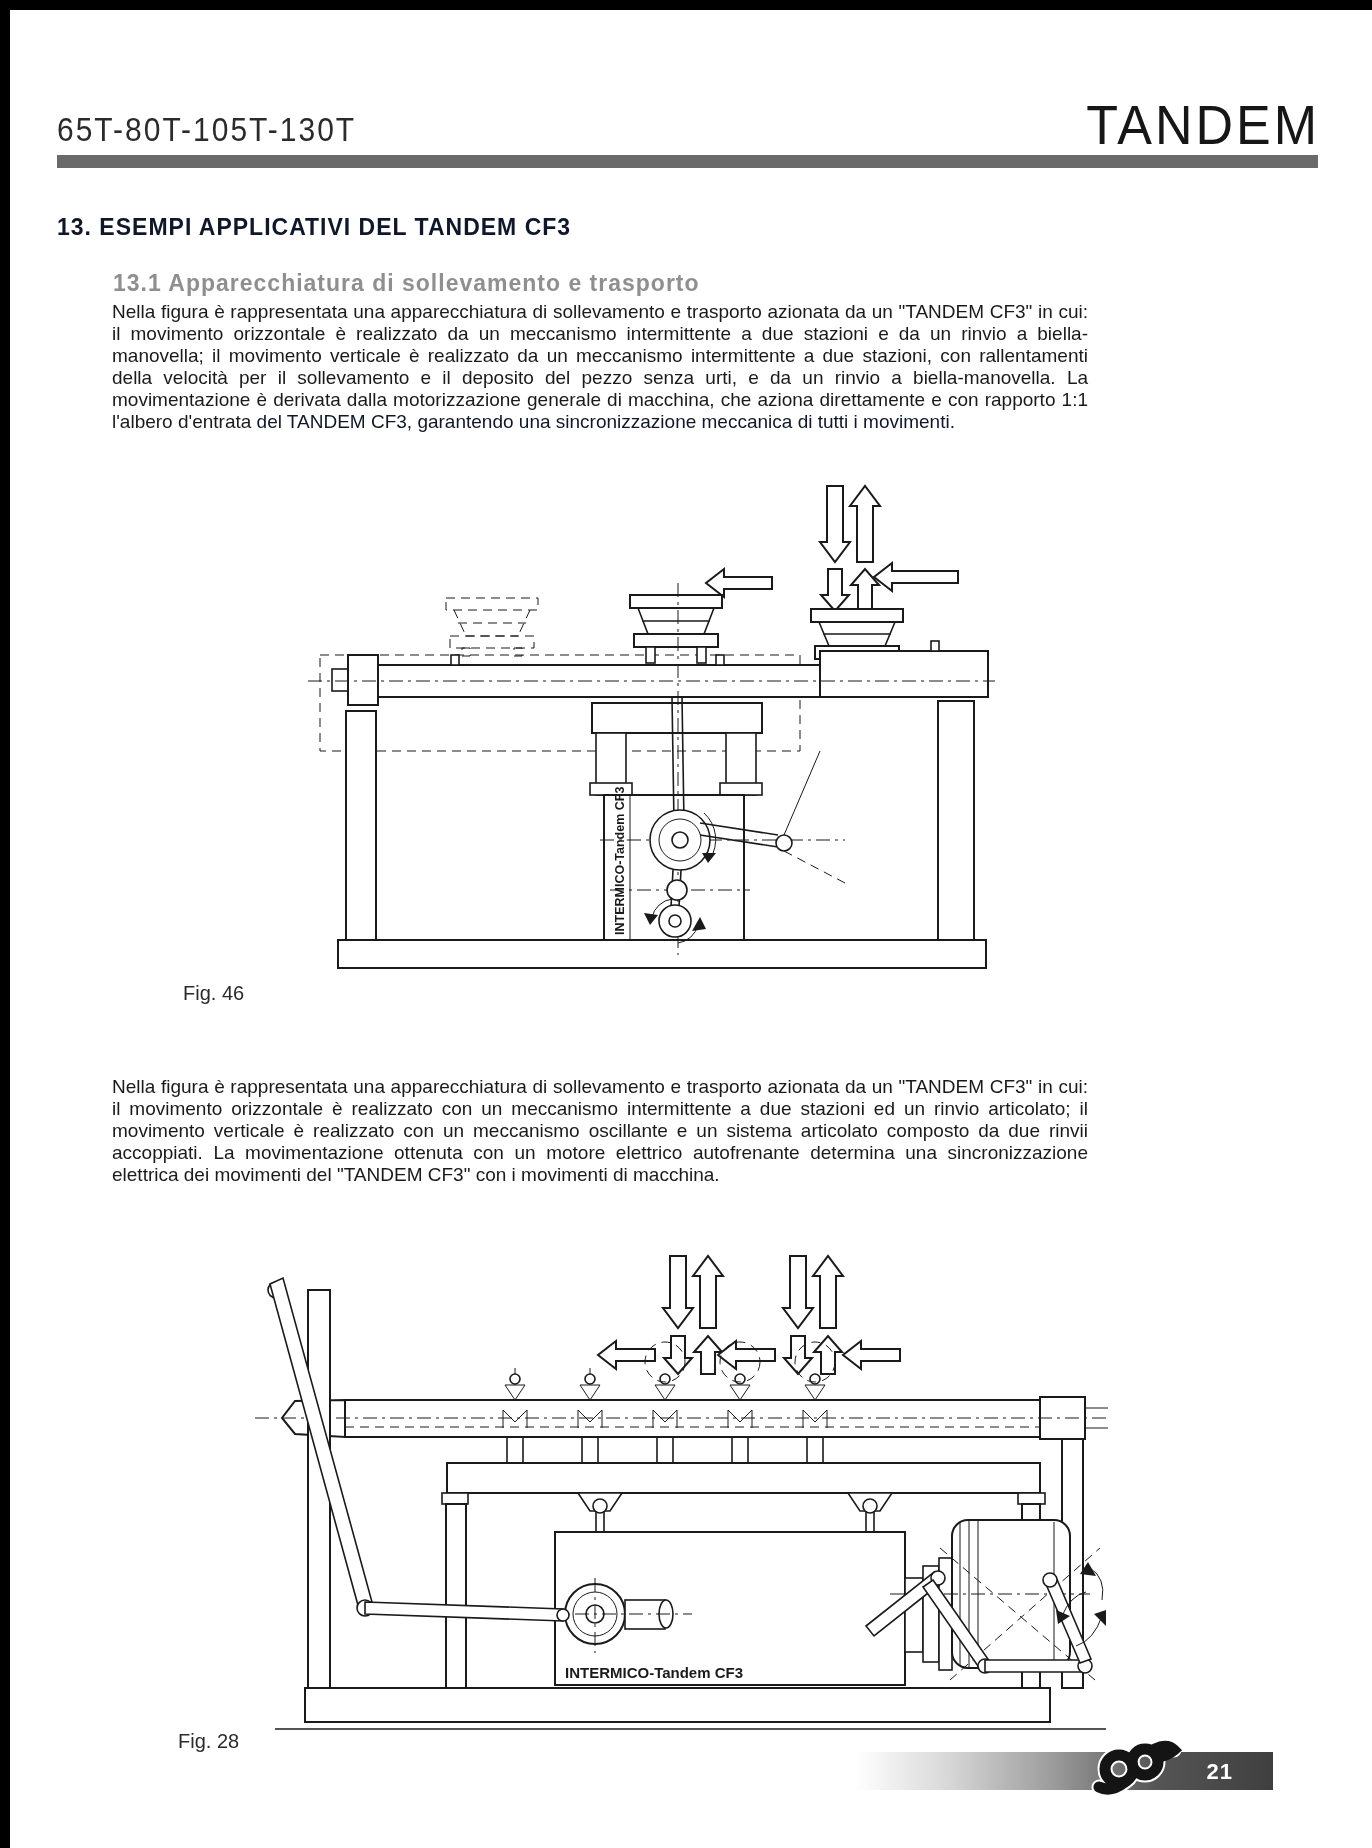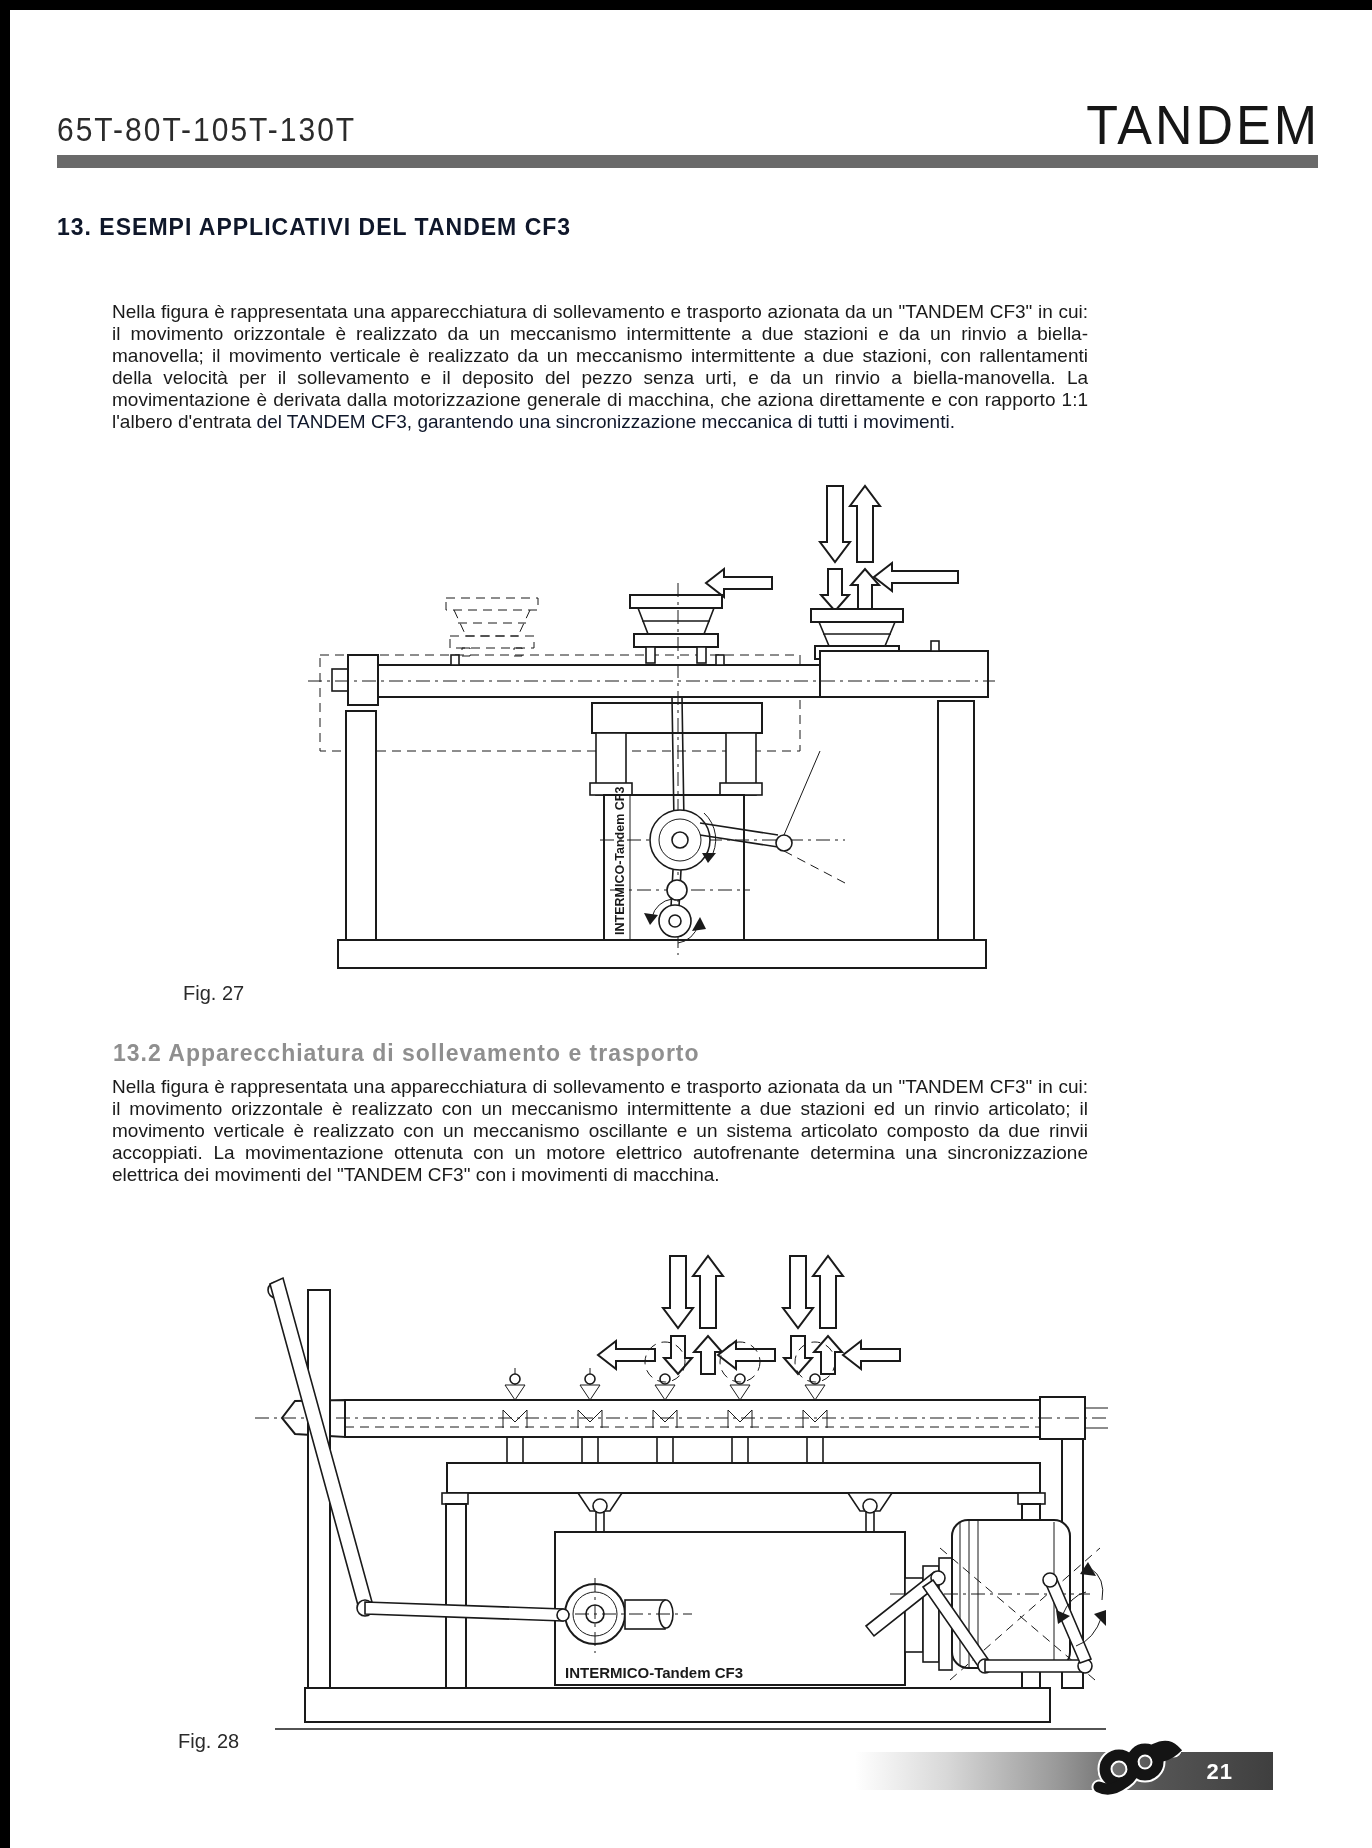--- a/index.html
+++ b/index.html
@@ -45,20 +45,21 @@
 
   <div class="abs edge-top"></div>
   <div class="abs edge-left"></div>
 
   <div class="abs models">65T-80T-105T-130T</div>
   <div class="abs brand">TANDEM</div>
   <div class="abs rule"></div>
 
   <div class="abs h-main">13. ESEMPI APPLICATIVI DEL TANDEM CF3</div>
 
+  <div class="abs h-sub h-sub1">13.1 Apparecchiatura di sollevamento e trasporto</div>
   <div class="abs body-text bt1">
     <span>Nella figura è rappresentata una apparecchiatura di sollevamento e trasporto azionata da un "TANDEM CF3" in cui: il movimento orizzontale è realizzato da un meccanismo intermittente a due stazioni e da un rinvio a biella-manovella; il movimento verticale è realizzato da un meccanismo intermittente a due stazioni, con rallentamenti della velocità per il sollevamento e il deposito del pezzo senza urti, e da un rinvio a biella-manovella.</span>
     <span>La movimentazione è derivata dalla motorizzazione generale di macchina, che aziona direttamente e con rapporto 1:1 l'albero d'entrata</span><span class="light"> del TANDEM CF3, garantendo una sincronizzazione meccanica di tutti i movimenti.</span>
   </div>
 
   <svg class="abs figure" style="left:300px;top:483px;" width="700" height="500" viewBox="0 0 700 500">
     <g>
       <polygon class="arrow" points="527,3 543,3 543,59 550,59 535,79 520,59 527,59"></polygon>
       <polygon class="arrow" points="557,79 573,79 573,23 580,23 565,3 550,23 557,23"></polygon>
       <polygon class="arrow" points="528,86 542,86 542,112 549,112 535,128 521,112 528,112"></polygon>
@@ -137,23 +138,22 @@
       <path class="ln" d="M373,387 L371,424 M381,387 L379,424"></path>
       <circle class="wh" cx="377" cy="407" r="10"></circle>
       <circle class="wh" cx="375" cy="438" r="16"></circle>
       <circle class="wh" cx="375" cy="438" r="6"></circle>
       <path class="thin" d="M352,434 A24,24 0 0 1 372,416"></path>
       <polygon fill="#1a1a1a" points="350,442 344,430 358,432"></polygon>
       <path class="thin" d="M398,442 A24,24 0 0 1 378,460"></path>
       <polygon fill="#1a1a1a" points="400,434 406,446 392,448"></polygon>
     </g>
   </svg>
-  <div class="abs fig-caption cap27">Fig. 27</div>
-
-  <div class="abs h-sub h-sub2">13.2 Apparecchiatura di sollevamento e trasporto</div>
+  <div class="abs fig-caption cap27">Fig. 46</div>
+
   <div class="abs body-text bt2">
     <span>Nella figura è rappresentata una apparecchiatura di sollevamento e trasporto azionata da un "TANDEM CF3" in cui: il movimento orizzontale è realizzato con un meccanismo intermittente a due stazioni ed un rinvio articolato; il movimento verticale è realizzato con un meccanismo oscillante e un sistema articolato composto da due rinvii accoppiati.</span>
     <span>La movimentazione ottenuta con un motore elettrico autofrenante determina una sincronizzazione elettrica dei movimenti del "TANDEM CF3" con i movimenti di macchina.</span>
   </div>
 
   <svg class="abs figure" style="left:250px;top:1248px;" width="860" height="492" viewBox="0 0 860 492">
     <g>
       <polygon class="arrow" points="420,8 436,8 436,60 443,60 428,80 413,60 420,60"></polygon>
       <polygon class="arrow" points="450,80 466,80 466,28 473,28 458,8 443,28 450,28"></polygon>
       <polygon class="arrow" points="540,8 556,8 556,60 563,60 548,80 533,60 540,60"></polygon>

